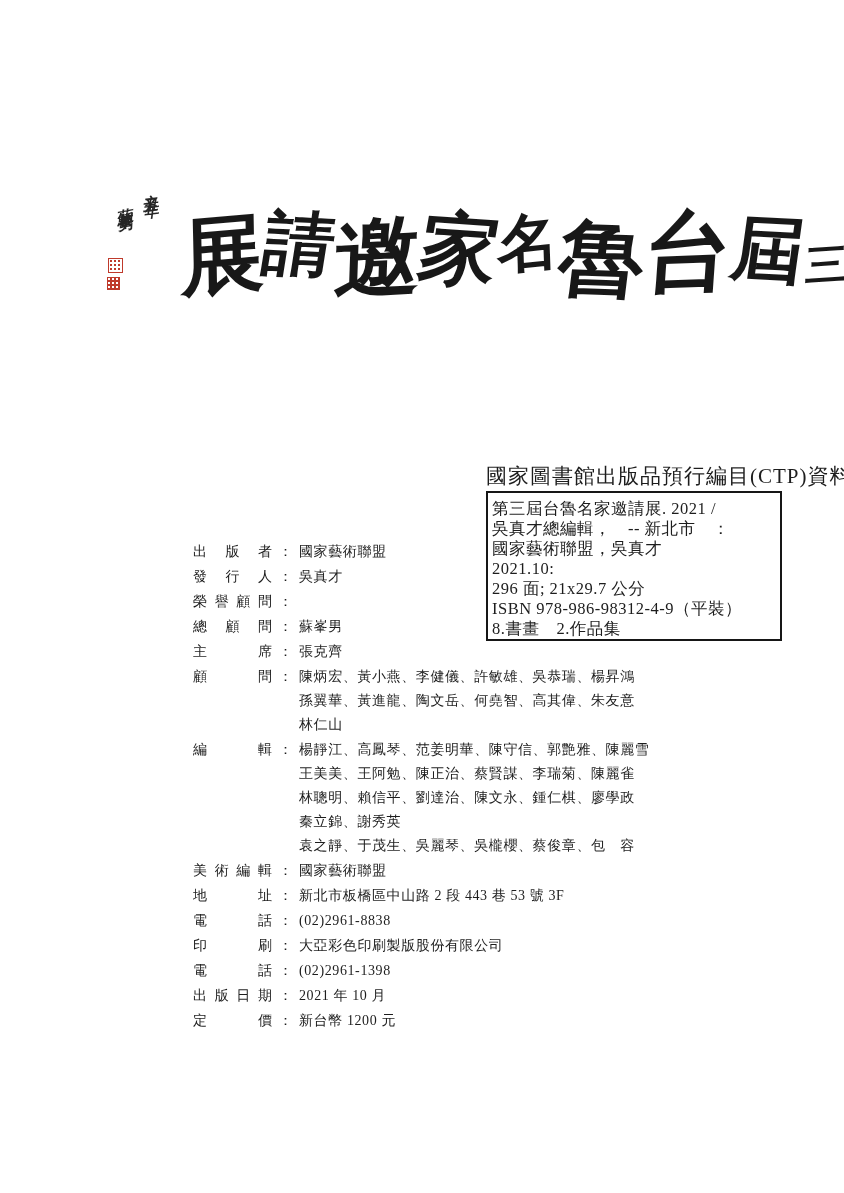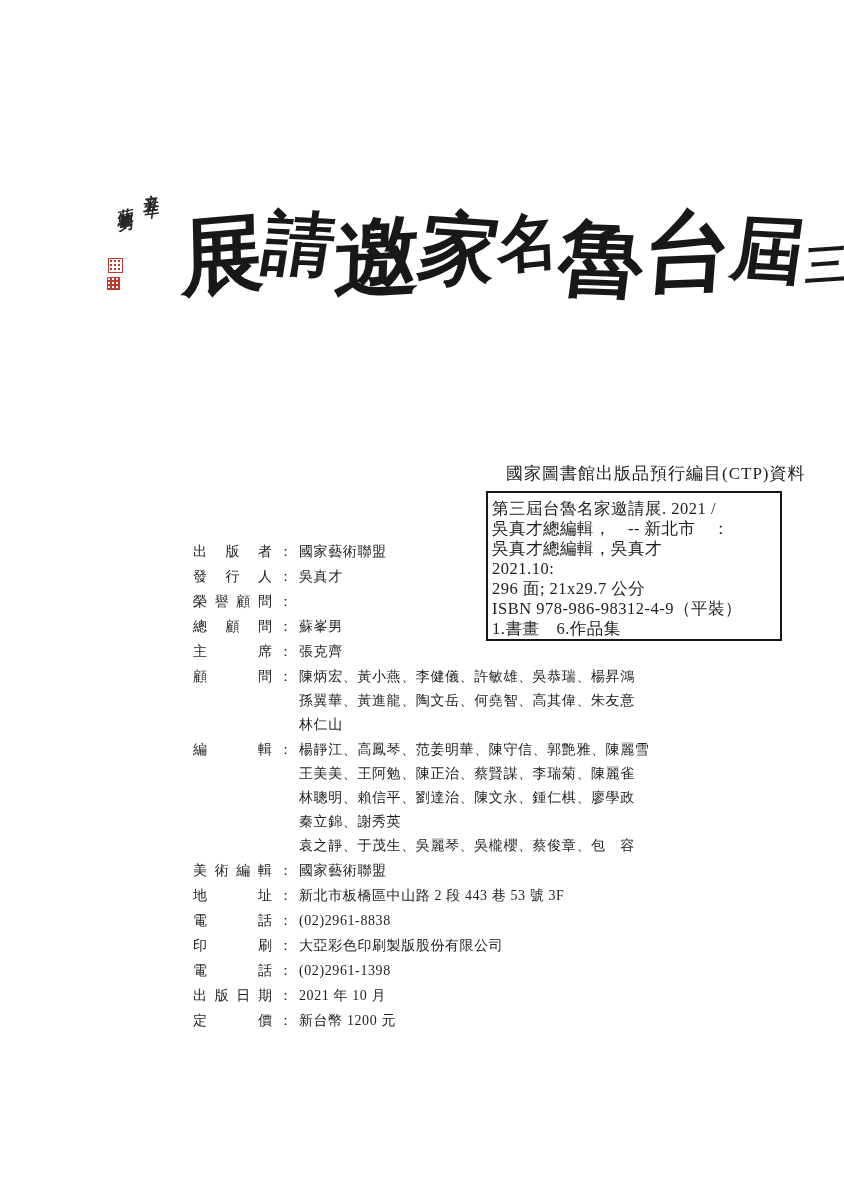--- a/index.html
+++ b/index.html
@@ -45,22 +45,22 @@
     background-size:4px 4px;
   }
   .seal-b{
     left:7px;top:97px;background:#bf3a2c;
     background-image:radial-gradient(#ffffff 0.8px,transparent 1px);
     background-size:4px 4px;
   }
 
   
   .cip-header{
-    position:absolute;left:506px;top:462px;width:310px;
-    font-size:17px;letter-spacing:1px;white-space:nowrap;
+    position:absolute;left:486px;top:462px;width:310px;
+    font-size:21px;letter-spacing:1px;white-space:nowrap;
   }
   .cip-box{
     position:absolute;left:486px;top:491px;width:296px;height:150px;
     border:2px solid #161616;box-sizing:border-box;
     padding:6px 4px 0 4px;font-size:16.5px;
   }
   .cip-box .cip-line{line-height:20px;letter-spacing:0.5px;white-space:nowrap;}
 
   
   .colophon{position:absolute;left:150px;top:540px;width:660px;font-size:14px;margin-left:43px;}
@@ -94,25 +94,25 @@
     <span class="c7">屆</span>
     <span class="c8">三</span>
 
   </div>
 </div>
 
 <div class="cip-header">國家圖書館出版品預行編目(CTP)資料</div>
 <div class="cip-box">
   <div class="cip-line">第三屆台魯名家邀請展. 2021 /</div>
   <div class="cip-line">吳真才總編輯，　-- 新北市　：</div>
-  <div class="cip-line">吳真才總編輯，吳真才</div>
+  <div class="cip-line">國家藝術聯盟，吳真才</div>
   <div class="cip-line">2021.10:</div>
   <div class="cip-line">296 面; 21x29.7 公分</div>
   <div class="cip-line">ISBN 978-986-98312-4-9（平裝）</div>
-  <div class="cip-line">1.書畫　6.作品集</div>
+  <div class="cip-line">8.書畫　2.作品集</div>
 </div>
 
 <div class="colophon">
 
   <div class="row">
     <span class="label">出版者</span>
     <span class="colon">：</span>
     <div class="values">
       <div class="vline">國家藝術聯盟</div>
     </div>

